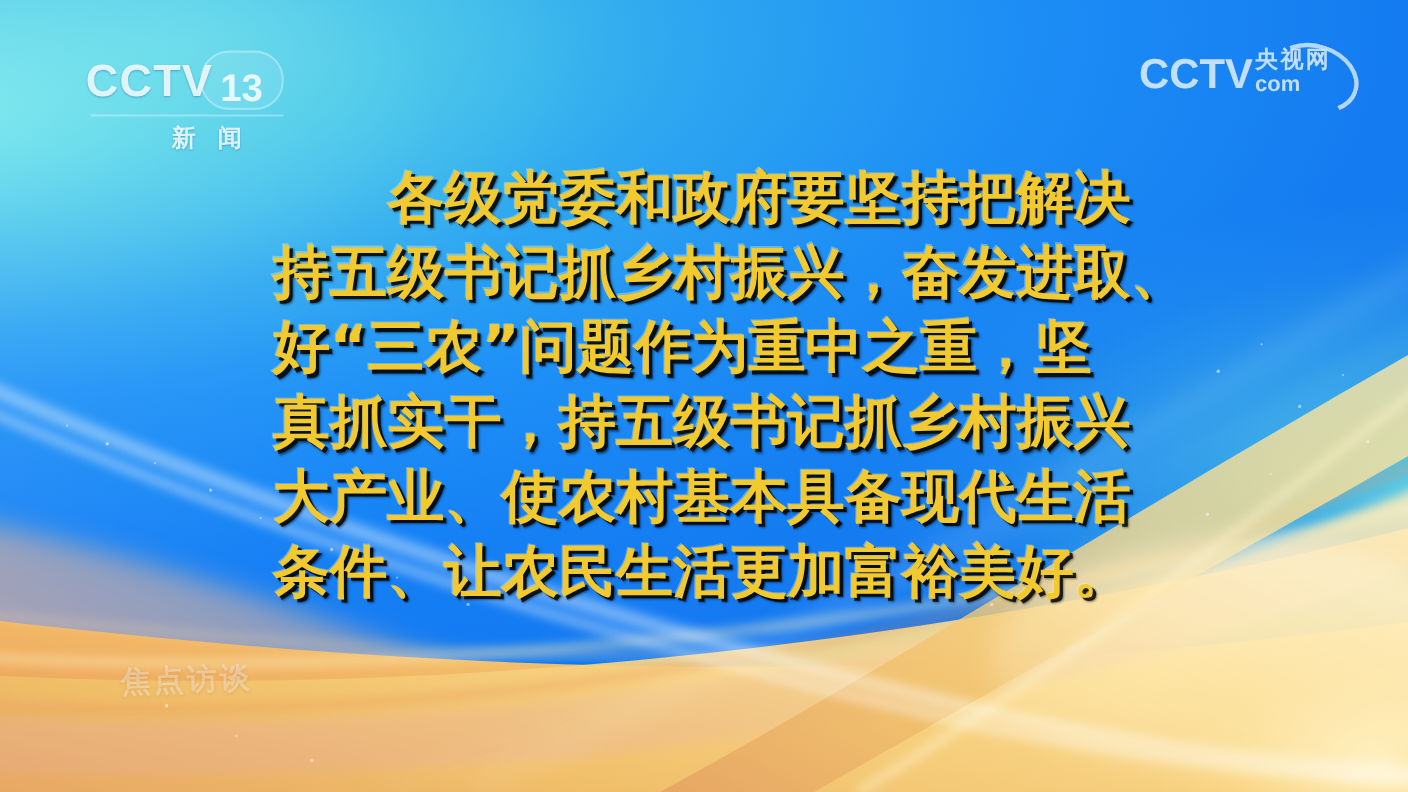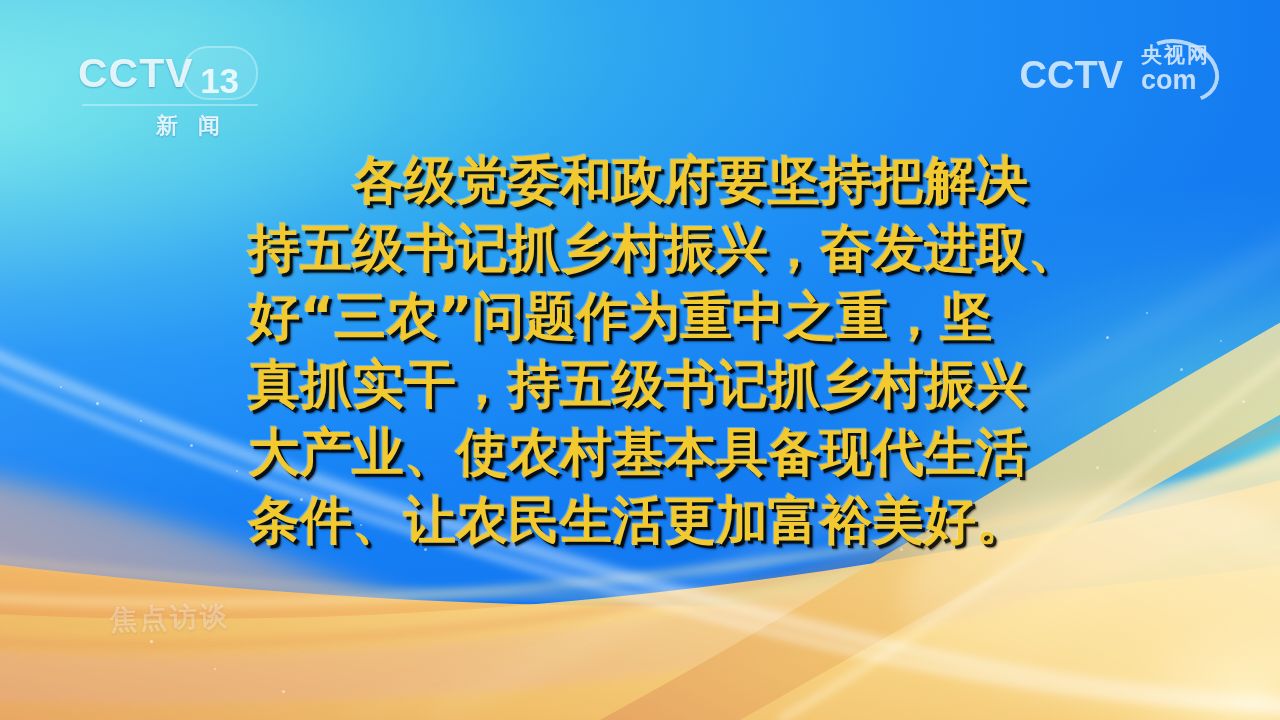--- a/index.html
+++ b/index.html
@@ -110,29 +110,29 @@
     position: absolute;
     right: 70px; top: 44px;
     display: flex; align-items: flex-end;
     opacity: .80;
   }
   .ccom-left {
     font-size: 38px; font-weight: 700;
     color: rgba(255,255,255,0.92);
     letter-spacing: 0px; line-height: 1;
   }
-  .ccom-right { display: flex; flex-direction: column; align-items: flex-start; margin-left: 18px; }
+  .ccom-right { display: flex; flex-direction: column; align-items: flex-start; margin-left: 2px; }
   .ccom-cn {
     font-size: 21px; font-weight: 700;
     letter-spacing: 2px;
     color: rgba(255,255,255,0.92);
     line-height: 1.05;
   }
   .ccom-com {
-    font-size: 27px; font-weight: 700;
+    font-size: 20px; font-weight: 700;
     color: rgba(255,255,255,0.92);
     line-height: 1; margin-top: 1px;
   }
   .ccom-swoosh {
     position: absolute;
     left: 118px; top: -4px;
     width: 74px; height: 54px;
     border: 4px solid rgba(255,255,255,0.85);
     border-bottom-color: transparent;
     border-left-color: transparent;

